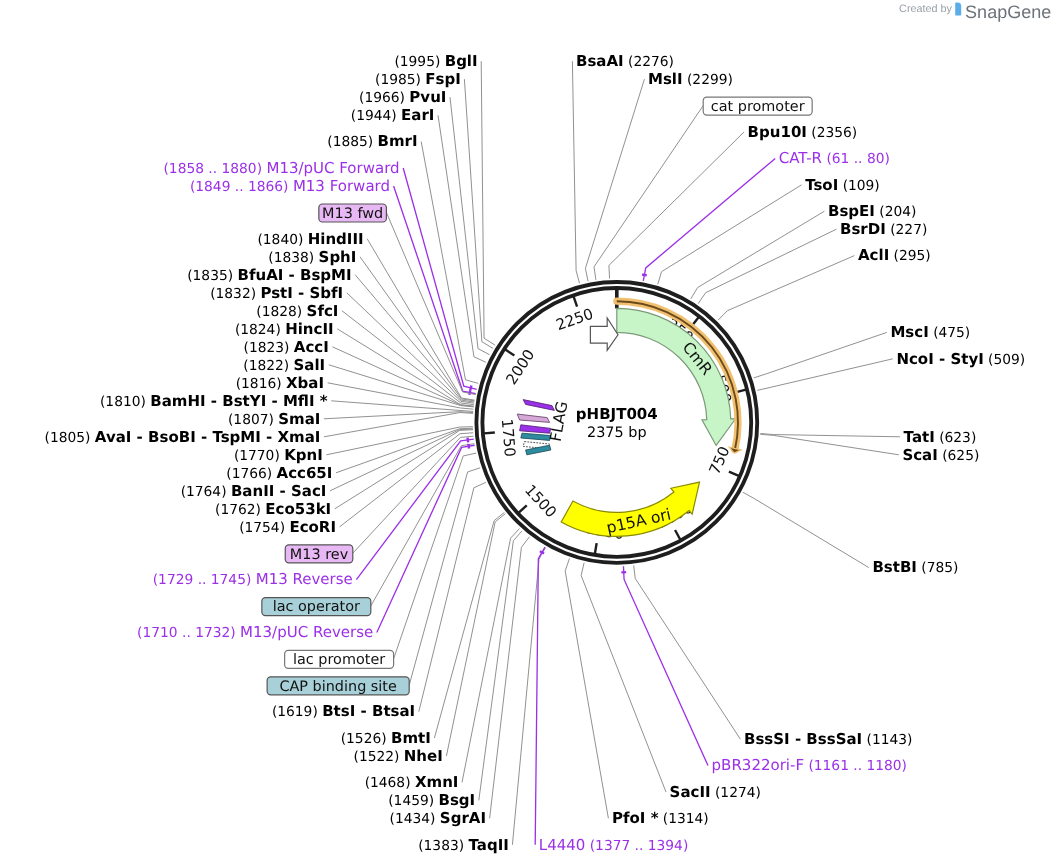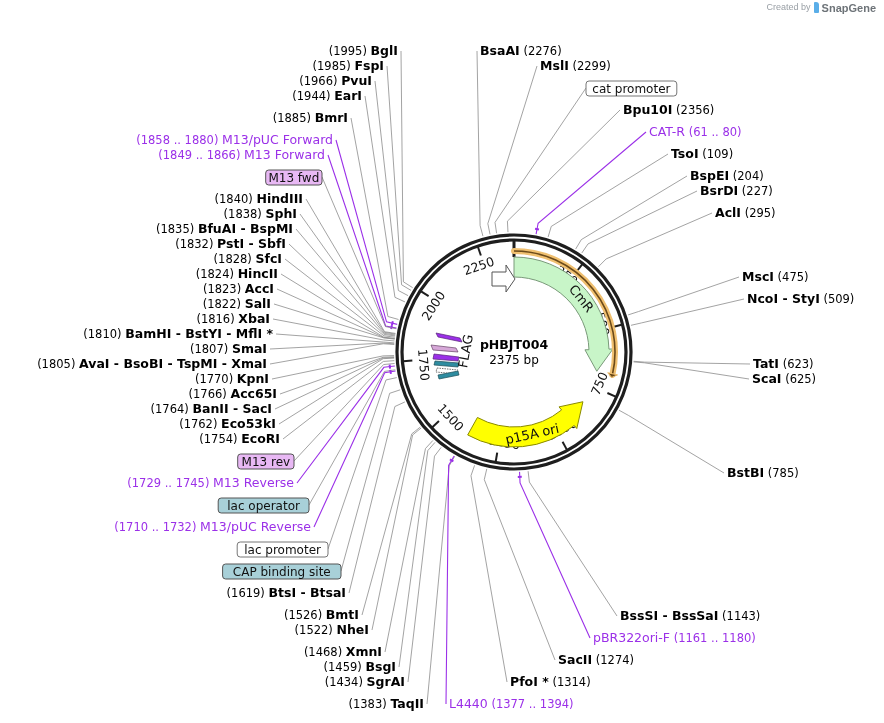--- a/index.html
+++ b/index.html
@@ -6,21 +6,21 @@
   body { width: 884px; height: 723px; position: relative; overflow: hidden;
          font-family: "DejaVu Sans", "Liberation Sans", sans-serif; }
   #map { position: absolute; left: 0; top: 0; }
   .enz { font-weight: bold; font-size: 12.5px; }
   .pos { font-weight: normal; font-size: 11.5px; }
   .primer { fill: #9b30e8; font-size: 12.5px; }
   .primer-pos { fill: #9b30e8; font-size: 11.5px; }
   .tick-lbl { font-size: 12.5px; fill: #111; }
   .credit { position: absolute; right: 8px; top: 2px; font-size: 9px; color: #9aa0a6;
             font-family: "Liberation Sans", sans-serif; display: flex; align-items: flex-start; gap: 3px; }
-  .credit .logo { font-size: 11px; color: #6d7378; font-weight: bold; }
+  .credit .logo { font-size: 15px; color: #6d7378; }
   .credit .flag { width: 5px; height: 11px; background: #5aaee8; border-radius: 1px 3px 1px 1px; display: inline-block; }
 </style>
 </head>
 <body>
 
 <svg id="map" width="884" height="723" viewBox="0 0 884 723">
   <g id="leaders">
       <polyline points="401,51 403.393041759236,281.8066898577515 412.68064893975816,287.70078460252046" fill="none" stroke="#8c8c8c" stroke-width="0.8"></polyline>
       <polyline points="387,66 401.5749623904009,284.7570753277326 411.01523272403136,290.4034277811291" fill="none" stroke="#8c8c8c" stroke-width="0.8"></polyline>
       <polyline points="375,81 398.33838518890025,290.49072542056115 408.05042918067204,295.65562633944535" fill="none" stroke="#8c8c8c" stroke-width="0.8"></polyline>

